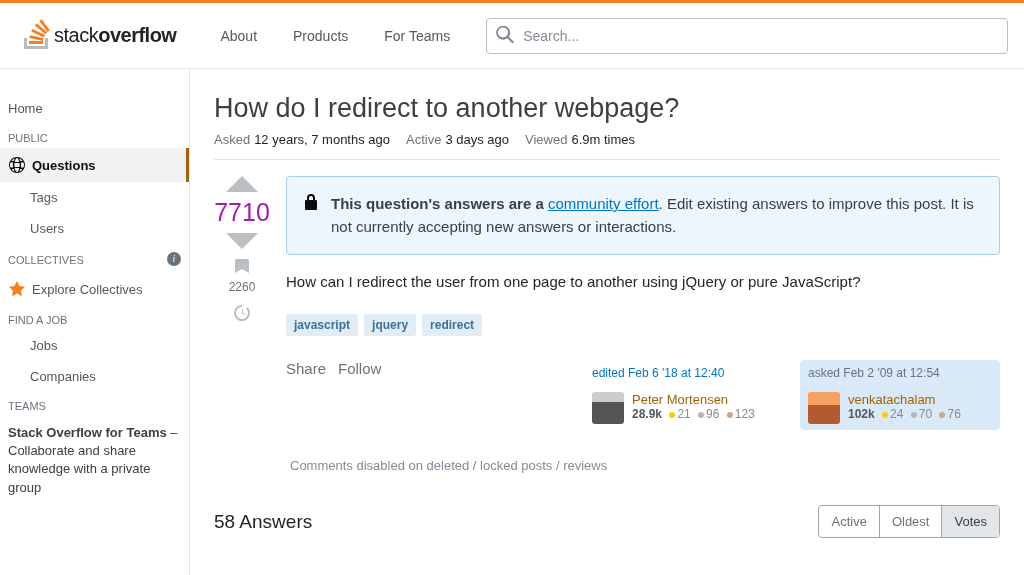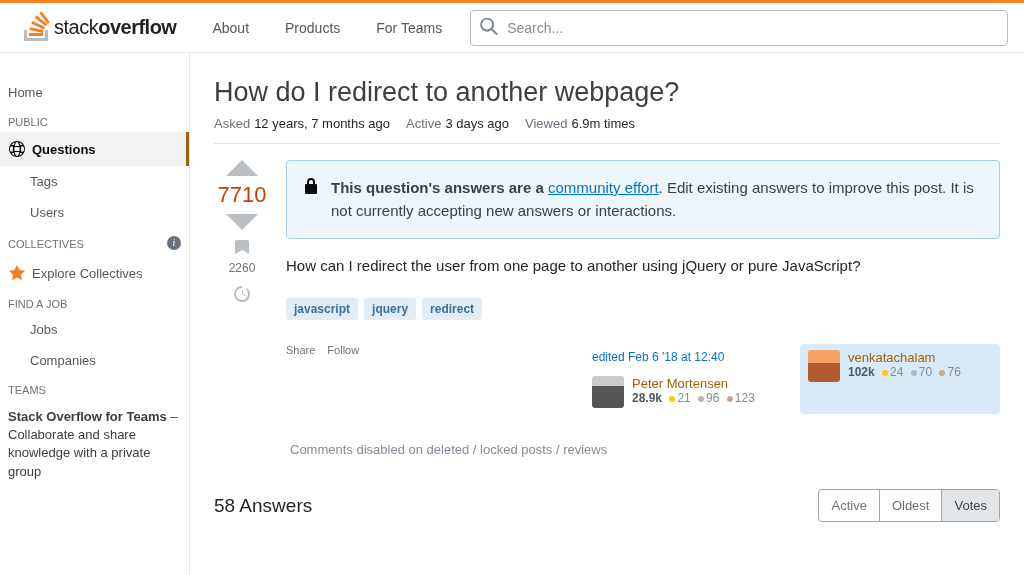--- a/index.html
+++ b/index.html
@@ -1,18 +1,18 @@
 <!DOCTYPE html>
 <html><head>
 <meta charset="utf-8">
 <style>
 * { box-sizing: border-box; margin: 0; padding: 0; }
 body { font-family: -apple-system, BlinkMacSystemFont, "Segoe UI", Helvetica, Arial, sans-serif; font-size: 13px; color: #232629; background: #fff; }
 .top-accent { height: 3px; background: #f48024; }
-.topbar { display: flex; align-items: center; height: 50px; border-bottom: 1px solid #e3e6e8; padding: 0 16px; gap: 0; }
+.topbar { display: flex; align-items: center; height: 66px; border-bottom: 1px solid #e3e6e8; padding: 0 16px; gap: 8px; }
 .logo-wrap { display: flex; align-items: center; gap: 4px; padding: 0 8px; cursor: pointer; }
 .logo-text { font-size: 20px; color: #222; letter-spacing: -0.5px; }
 .logo-text b { font-weight: 700; }
 .topnav { display: flex; gap: 12px; margin-left: 16px; }
 .topnav a { color: #525960; text-decoration: none; padding: 6px 12px; font-size: 14px; }
 .search-wrap { flex: 1; margin-left: 16px; position: relative; }
 .search-wrap input { width: 100%; height: 36px; border: 1px solid #babfc4; border-radius: 4px; padding: 0 10px 0 36px; font-size: 14px; color: #3b4045; }
 .search-wrap input::placeholder { color: #838c95; }
 .search-icon { position: absolute; left: 10px; top: 50%; transform: translateY(-50%); color: #838c95; }
 .container { display: flex; }
@@ -26,32 +26,32 @@
 .teams-box b { font-weight: 700; }
 .main { flex: 1; padding: 24px; }
 .q-title { font-size: 27px; font-weight: 400; color: #3b4045; margin-bottom: 8px; }
 .q-meta { display: flex; gap: 16px; font-size: 13px; color: #6a737c; border-bottom: 1px solid #e3e6e8; padding-bottom: 12px; margin-bottom: 16px; margin-top: 8px; }
 .q-meta span.val { color: #232629; margin-left: 4px; }
 .post { display: flex; gap: 16px; }
 .votes { display: flex; flex-direction: column; align-items: center; width: 56px; }
 .arrow-up, .arrow-down { width: 0; height: 0; border-left: 16px solid transparent; border-right: 16px solid transparent; cursor: pointer; }
 .arrow-up { border-bottom: 16px solid #babfc4; }
 .arrow-down { border-top: 16px solid #babfc4; }
-.score { font-size: 22px; color: #c2410c; margin: 6px 0; }
+.score { font-size: 25px; color: #a21caf; margin: 6px 0; }
 .bookmark { color: #babfc4; margin-top: 8px; cursor: pointer; }
 .bookmark-count { font-size: 12px; color: #6a737c; margin-top: 2px; }
 .history { color: #babfc4; margin-top: 10px; cursor: pointer; }
 .post-body { flex: 1; }
 .notice { background: #edf5fd; border: 1px solid #a6ceed; border-radius: 4px; padding: 16px 16px 16px 44px; position: relative; font-size: 15px; color: #3b4045; line-height: 1.5; margin-bottom: 18px; }
 .notice .lock-icon { position: absolute; left: 16px; top: 16px; color: #0c0d0e; }
 .notice a { color: #0074cc; text-decoration: underline; }
 .q-text { font-size: 15px; color: #232629; margin-bottom: 24px; }
 .tags { display: flex; gap: 6px; margin-bottom: 24px; }
 .tag { background: #e1ecf4; color: #39739d; padding: 4px 8px; border-radius: 3px; font-size: 12px; cursor: pointer; font-weight: bold; }
-.post-actions { display: flex; gap: 12px; font-size: 11px; color: #6a737c; margin-bottom: 0; }
+.post-actions { display: flex; gap: 12px; font-size: 15px; color: #6a737c; margin-bottom: 0; }
 .post-actions span { cursor: pointer; }
 .user-cards { display: flex; gap: 16px; justify-content: flex-end; }
 .user-card { padding: 6px 8px; border-radius: 4px; width: 200px; font-size: 12px; }
 .user-card.asker { background: #d9e9f7; }
 .user-card .action-time { color: #6a737c; margin-bottom: 12px; }
 .user-card .action-time a { color: #0074cc; text-decoration: none; }
 .user-card .user-row { display: flex; gap: 8px; }
 .avatar { width: 32px; height: 32px; background: #888; border-radius: 3px; }
 .avatar.asker-av { background: linear-gradient(#f4a261 40%, #b35a2e 40%); }
 .avatar.editor-av { background: linear-gradient(#ccc 30%, #555 30%); }
@@ -200,20 +200,21 @@
                   <div class="badges">
                     <span class="rep">28.9k</span>
                     <span class="badge-dot gold"></span><span>21</span>
                     <span class="badge-dot silver"></span><span>96</span>
                     <span class="badge-dot bronze"></span><span>123</span>
                   </div>
                 </div>
               </div>
             </div>
             <div class="user-card asker">
+              <div class="action-time"><span>asked </span><span>Feb 2 '09 at 12:54</span></div>
               <div class="user-row">
                 <div class="avatar asker-av"></div>
                 <div>
                   <div class="user-name">venkatachalam</div>
                   <div class="badges">
                     <span class="rep">102k</span>
                     <span class="badge-dot gold"></span><span>24</span>
                     <span class="badge-dot silver"></span><span>70</span>
                     <span class="badge-dot bronze"></span><span>76</span>
                   </div>

